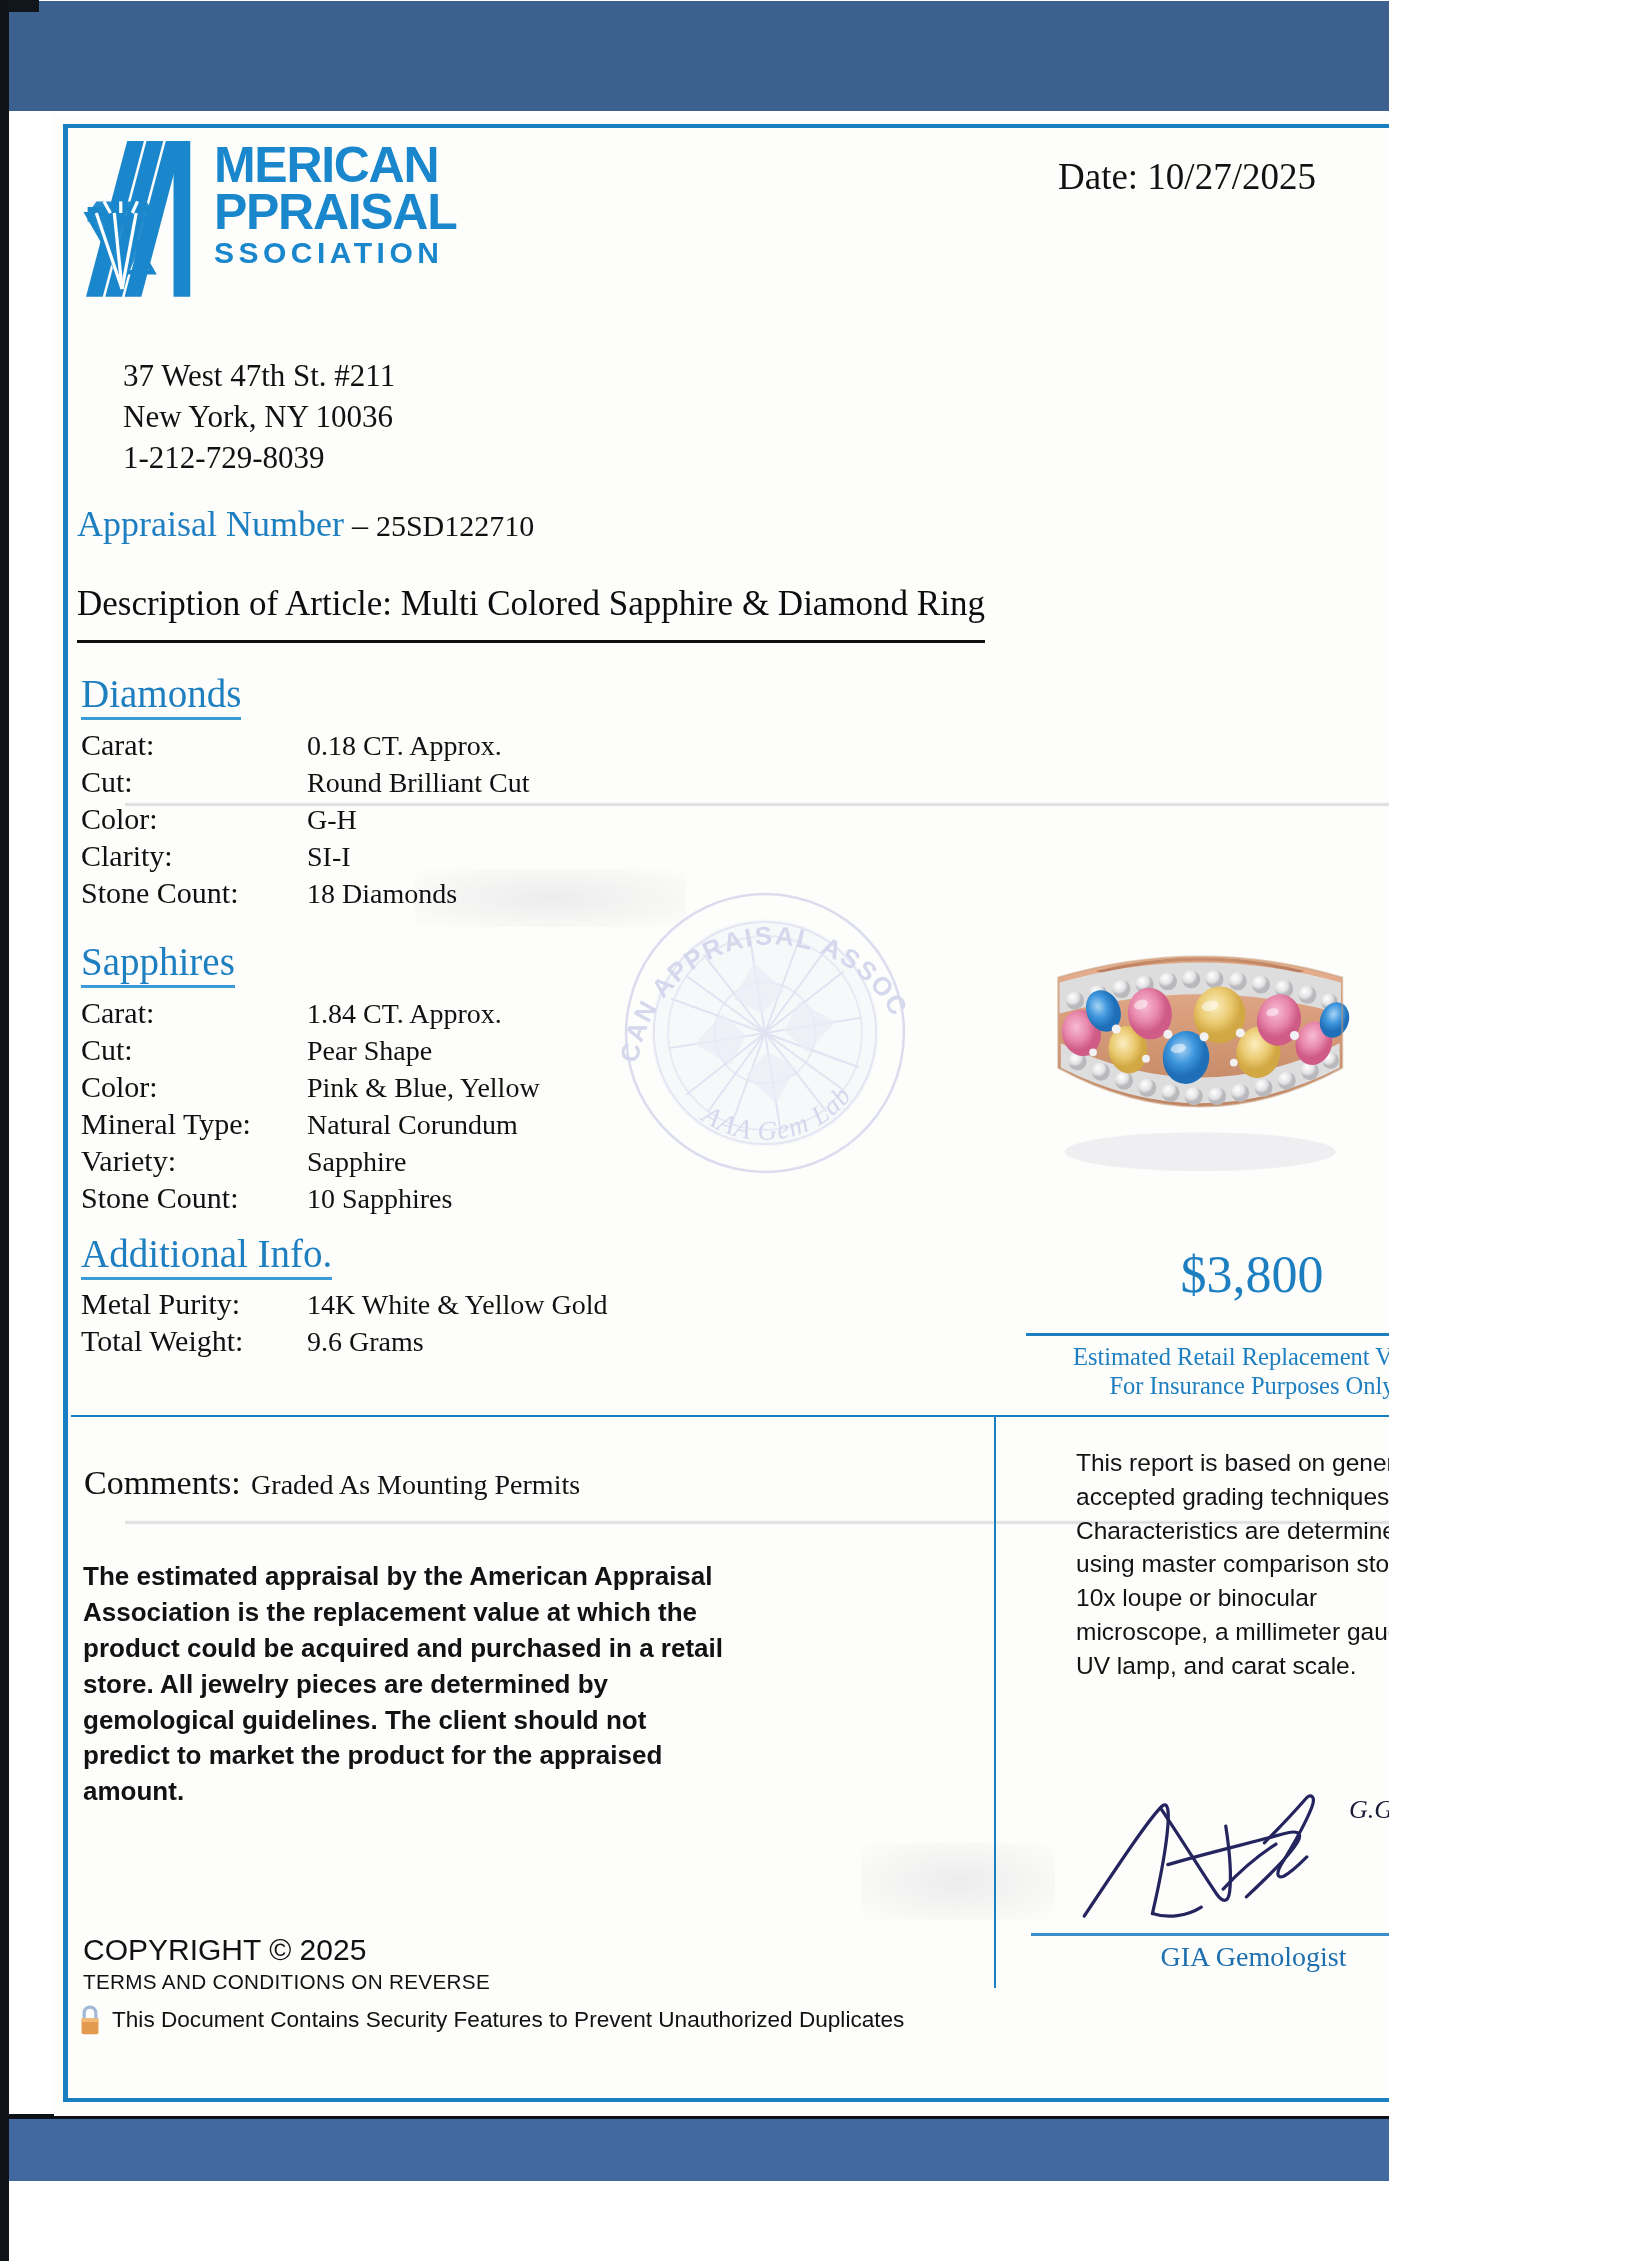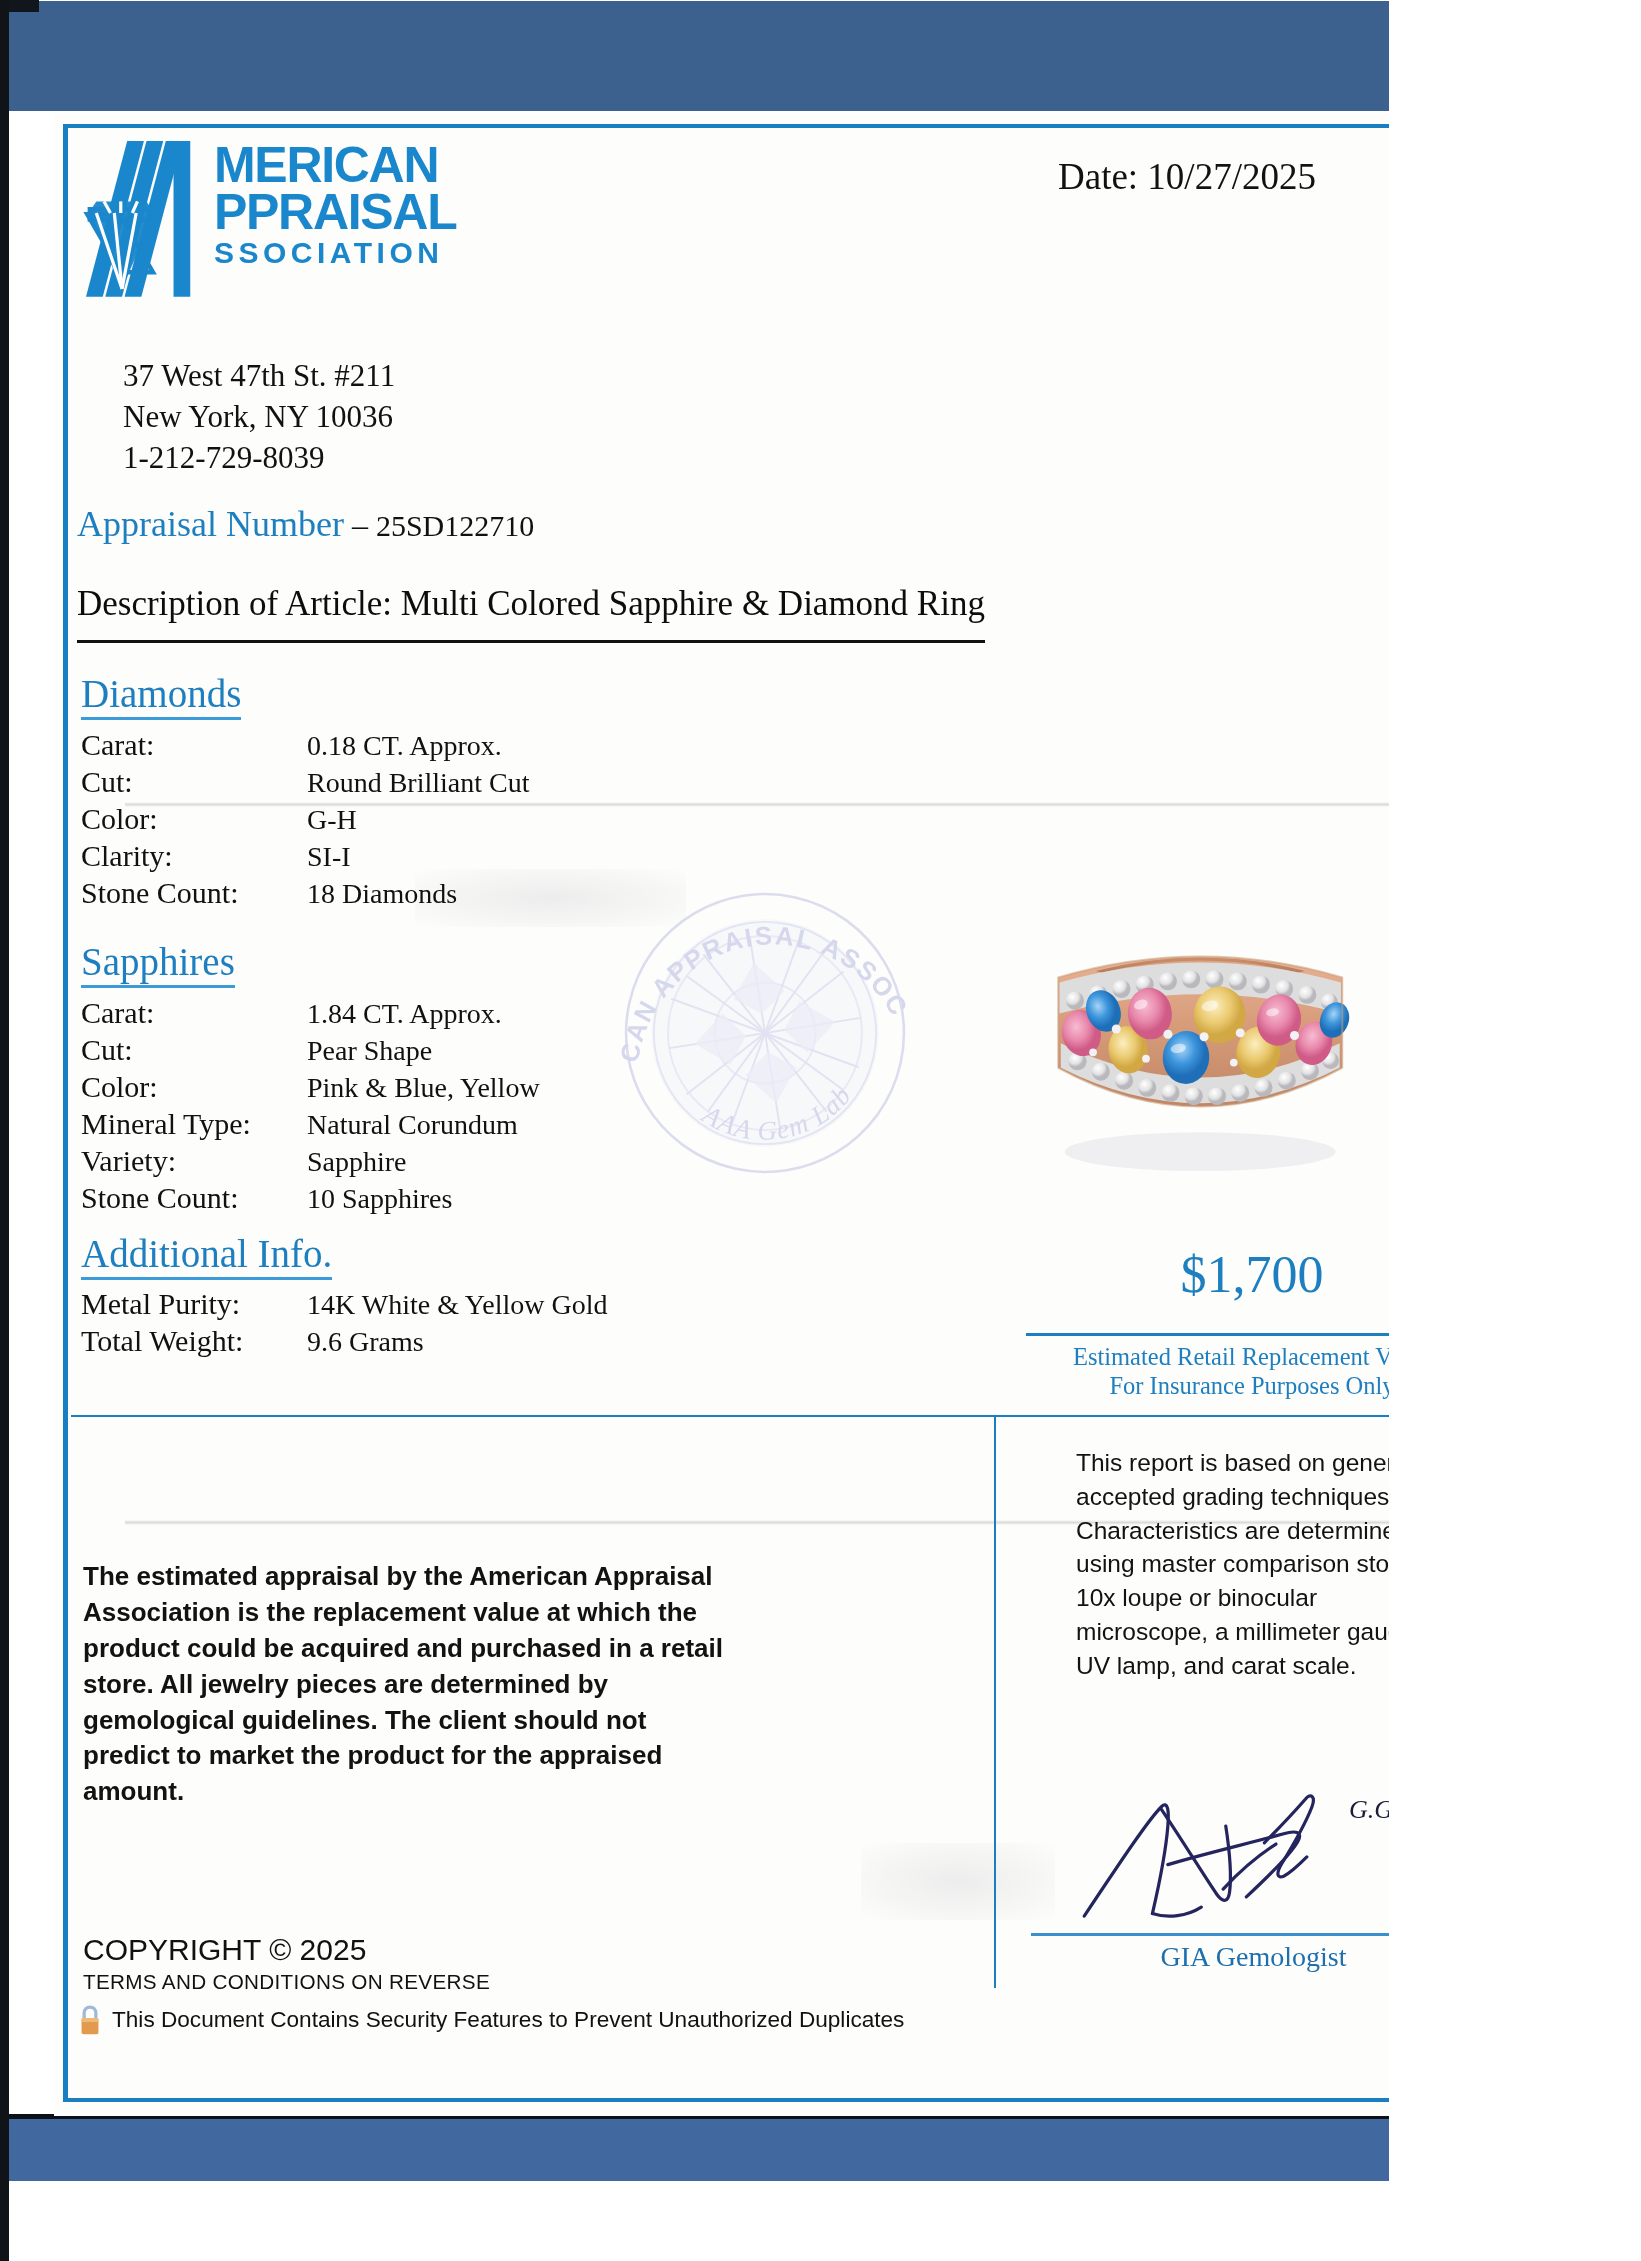--- a/index.html
+++ b/index.html
@@ -511,30 +511,33 @@
         <circle cx="436" cy="250" r="7"></circle>
           <circle cx="124" cy="276" r="6"></circle>
         <circle cx="206" cy="286" r="6"></circle>
           <circle cx="342" cy="292" r="6"></circle>
       </g>
     </g>
 
     <path d="M 70,160 Q 290,95 510,160 L 510,300 Q 290,420 70,300 Z" fill="none" stroke="#c79a79" stroke-width="3" opacity="0.55"></path>
   </svg>
 
-  <div id="price">$1,700</div>
+  <div id="price">$3,800</div>
   <div id="price-rule"></div>
   <div id="price-caption">
     <div>Estimated Retail Replacement Value</div>
     <div>For Insurance Purposes Only</div>
   </div>
 
   <div id="mid-divider"></div>
   <div id="vert-divider"></div>
 
+  <div id="comments">
+    <span class="c-lbl">Comments:</span><span class="c-val" style="padding-left:10.3px">Graded As Mounting Permits</span>
+  </div>
 
   <div id="disclaimer">The estimated appraisal by the American Appraisal Association is the replacement value at which the product could be acquired and purchased in a retail store. All jewelry pieces are determined by gemological guidelines. The client should not predict to market the product for the appraised amount.</div>
 
   <div id="report-note">This report is based on generally accepted grading techniques. Characteristics are determined using master comparison stones, 10x loupe or binocular microscope, a millimeter gauge, UV lamp, and carat scale.</div>
 
   <svg id="signature" viewBox="0 0 560 230">
     <g fill="none" stroke="#24245e" stroke-width="5" stroke-linecap="round">
       <path d="M 20,210 C 80,120 120,60 140,40 C 150,30 152,46 150,70 C 146,120 132,180 126,206"></path>
       <path d="M 140,44 C 175,96 208,150 226,176 C 236,190 244,188 246,172 C 250,140 244,96 240,70"></path>
       <path d="M 150,130 C 210,112 280,96 330,82 C 350,76 360,80 352,94 C 340,116 300,154 272,180"></path>

